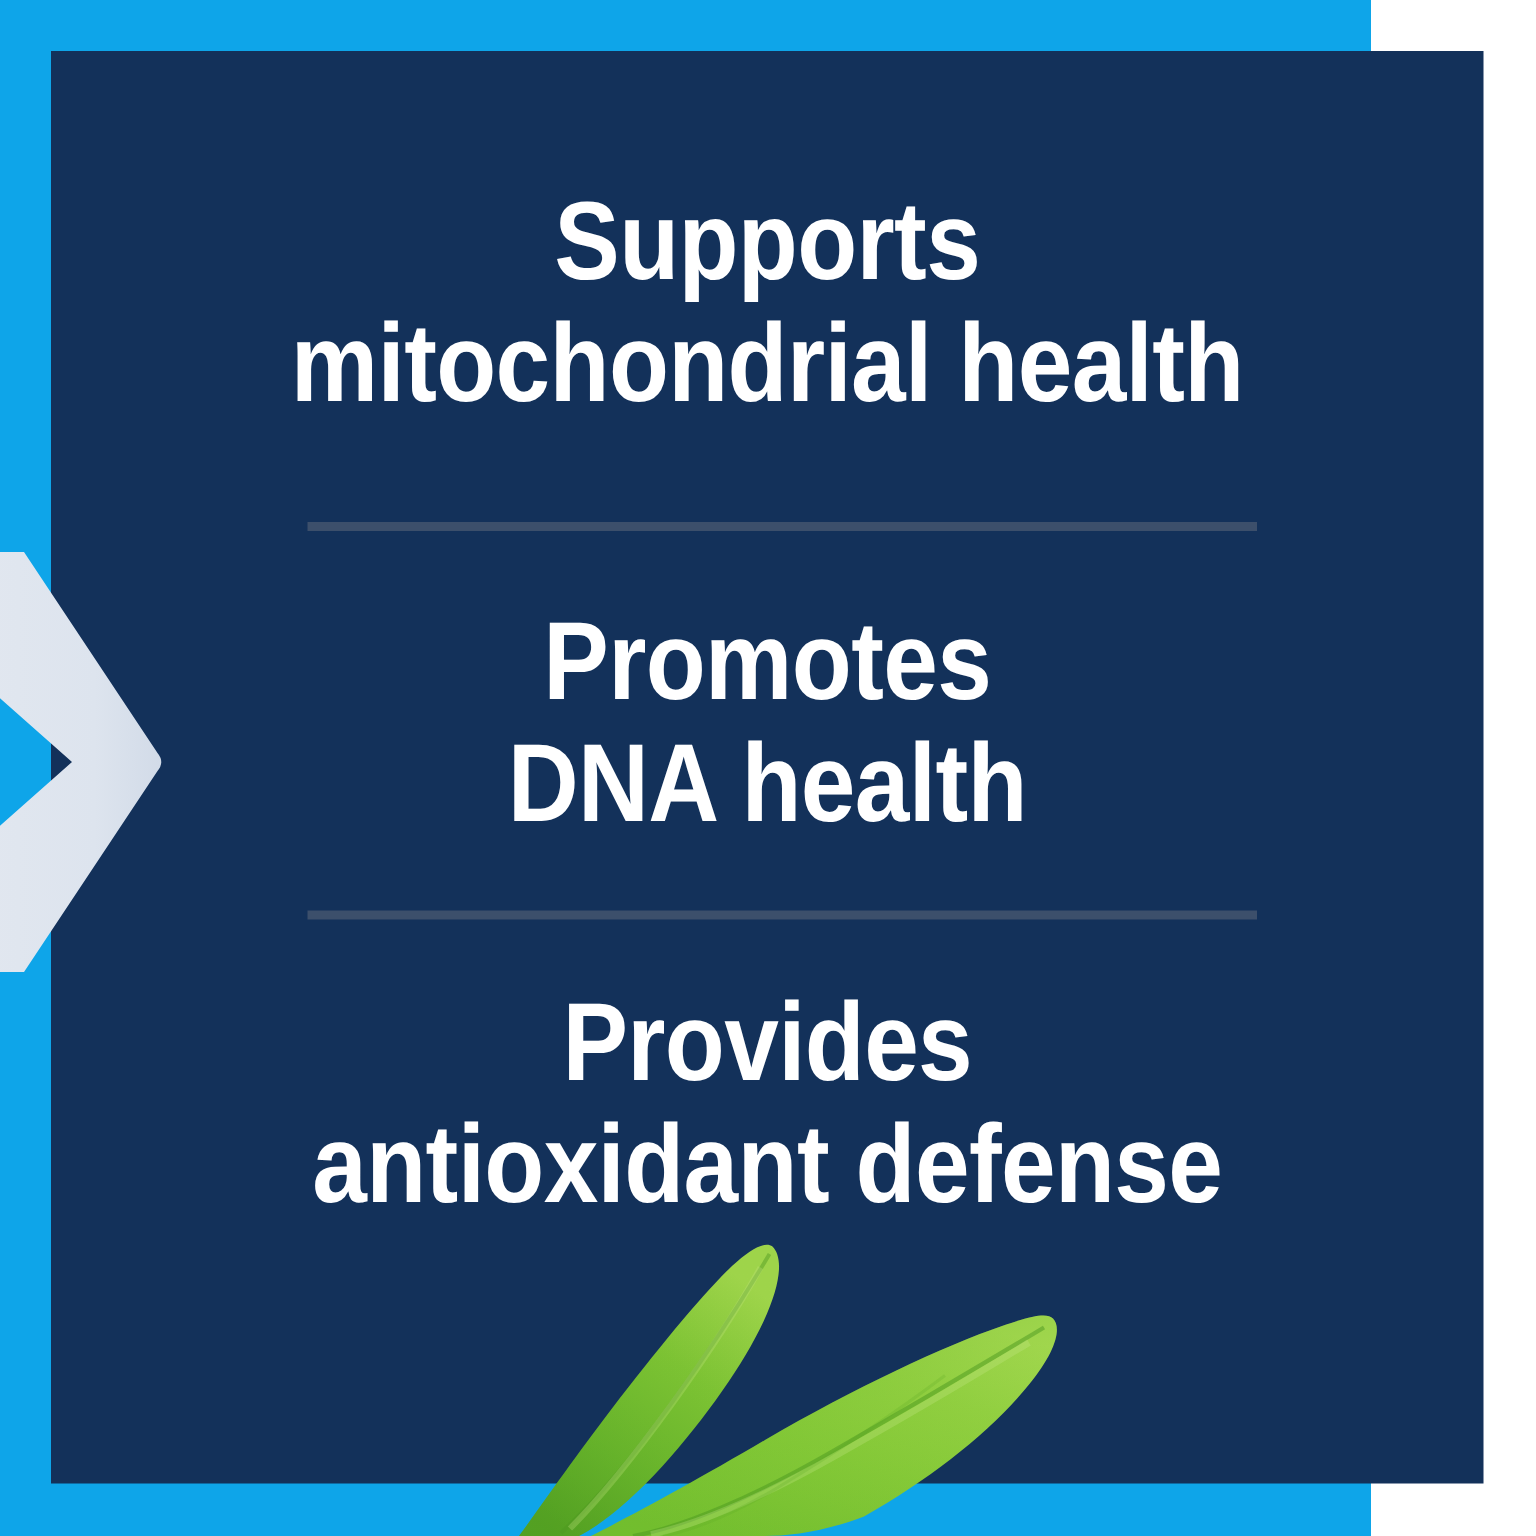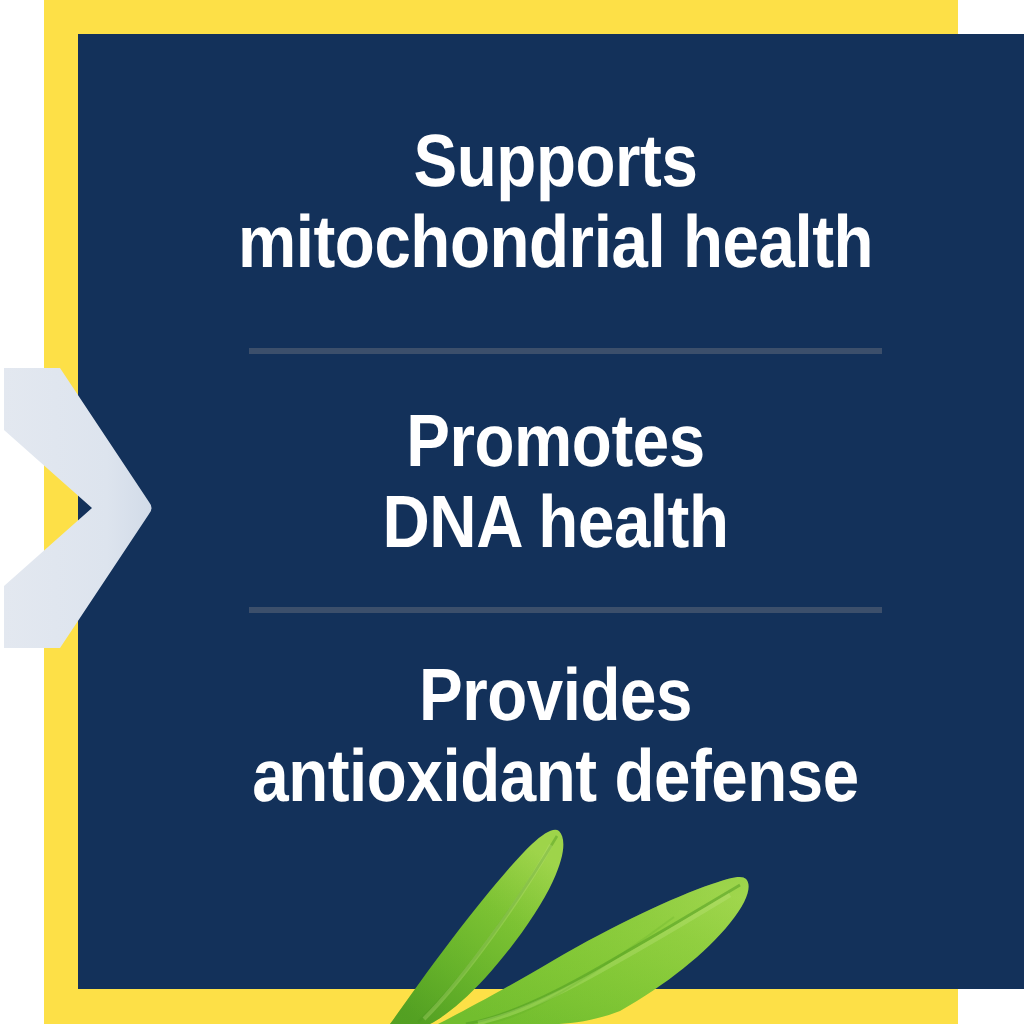--- a/index.html
+++ b/index.html
@@ -4,22 +4,21 @@
 <style>
   * { margin:0; padding:0; box-sizing:border-box; }
   html, body {
     width:1024px; height:1024px;
     font-family:"Liberation Sans", sans-serif;
     overflow:hidden;
   }
   #stage {
     position:relative;
     width:914px; height:1024px;
-    background:#fde047;
-    margin-left:44px;
+    background:#0ea5e9;
   }
 
   
   #panel {
     position:absolute;
     left:34px; top:34px;
     width:955px; height:955px;
     background:#13315a;
     overflow:hidden;
   }

